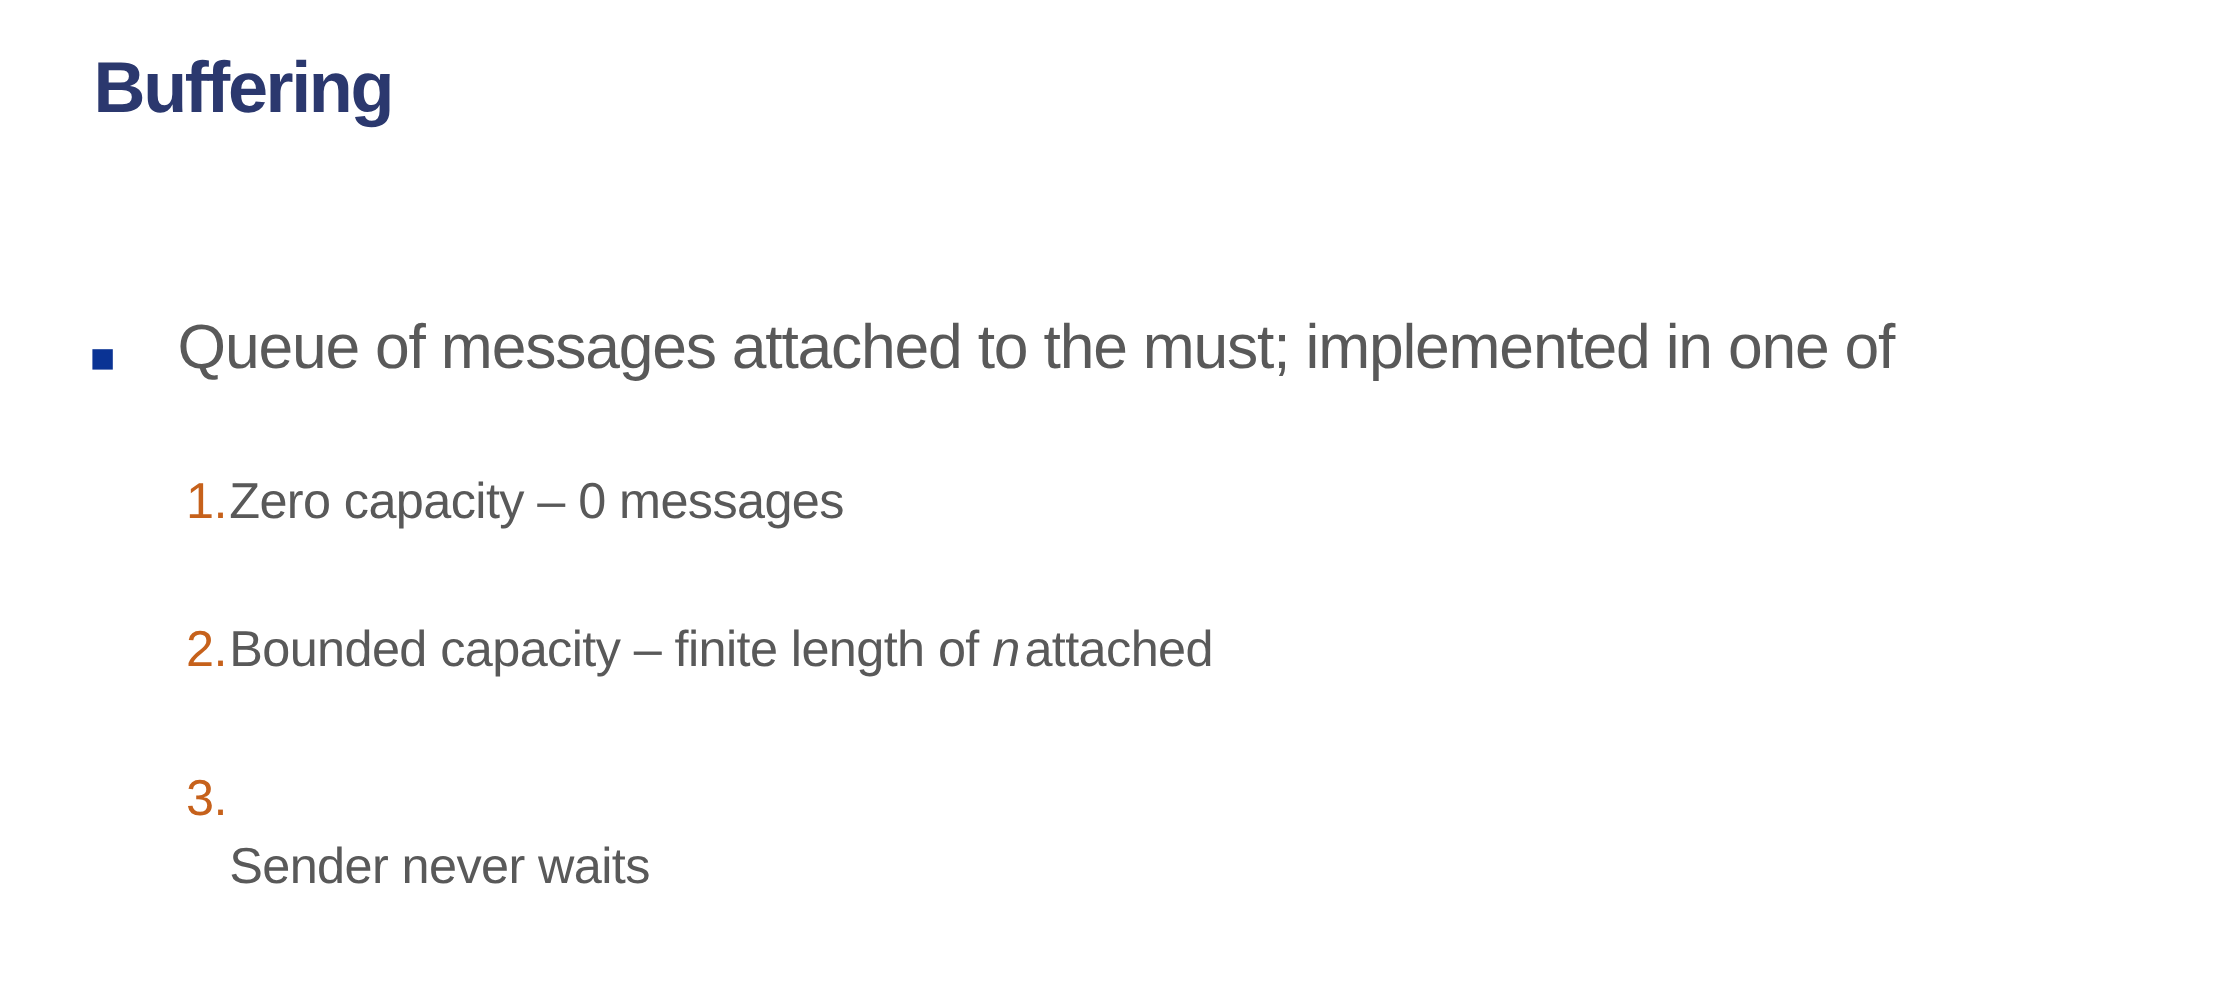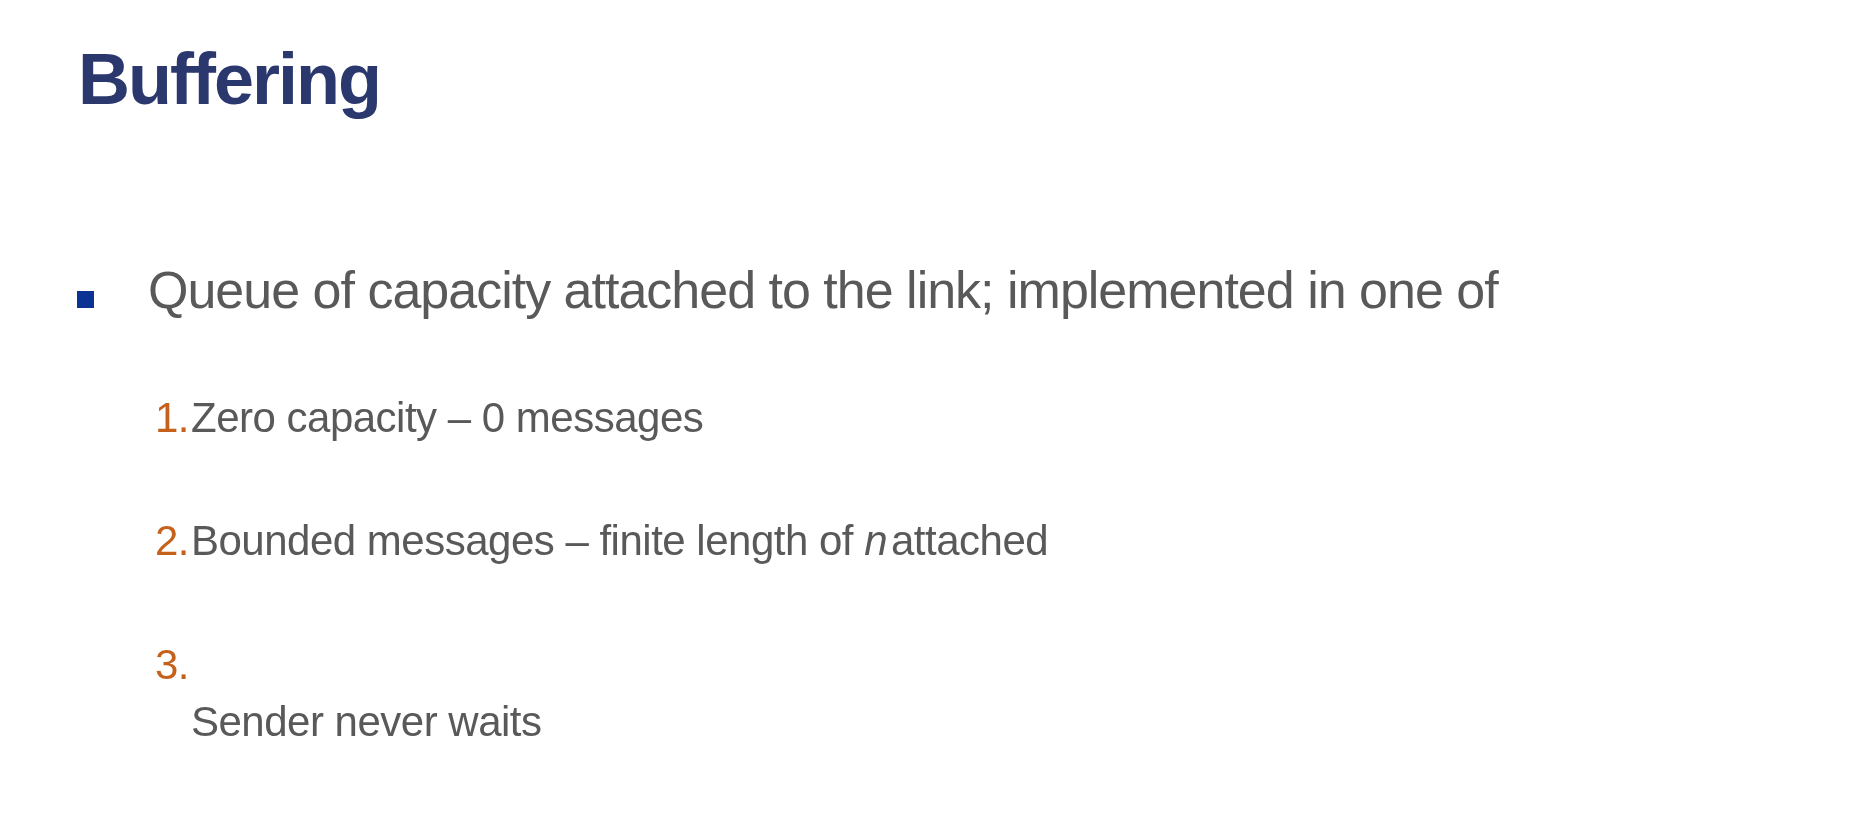--- a/index.html
+++ b/index.html
@@ -17,21 +17,21 @@
   .slide {
     position: absolute;
     inset: 0;
     background: #ffffff;
   }
   .title {
     position: absolute;
     left: 78px;
     top: 38px;
     margin: 0;
-    font-size: 72px;
+    font-size: 60px;
     font-weight: bold;
     color: #2B386E;
     letter-spacing: -2px;
     line-height: 1.15;
   }
   .bullet-square {
     position: absolute;
     left: 77px;
     top: 291px;
     width: 17px;
@@ -74,34 +74,34 @@
 </head>
 <body>
 
 <div class="slide">
 
   <h1 class="title">Buffering</h1>
 
   <div class="bullet-square"></div>
 
   <div class="bullet-text">
-    <span>Queue of capacity attached to the link; implemented in one of</span><br>
+    <span>Queue of messages attached to the must; implemented in one of</span><br>
   </div>
 
   <div class="item item-1">
     <span class="num">1.</span>
     <div class="item-text">
       <span><span>Zero capacity – 0 messages</span><i></i><span></span></span><br>
     </div>
   </div>
 
   <div class="item item-2">
     <span class="num">2.</span>
     <div class="item-text">
-      <span><span>Bounded messages – finite length of </span><i>n</i><span>attached</span></span><br>
+      <span><span>Bounded capacity – finite length of </span><i>n</i><span>attached</span></span><br>
     </div>
   </div>
 
   <div class="item item-3">
     <span class="num">3.</span>
     <div class="item-text">
       <br>
       <span>Sender never waits</span>
     </div>
   </div>

